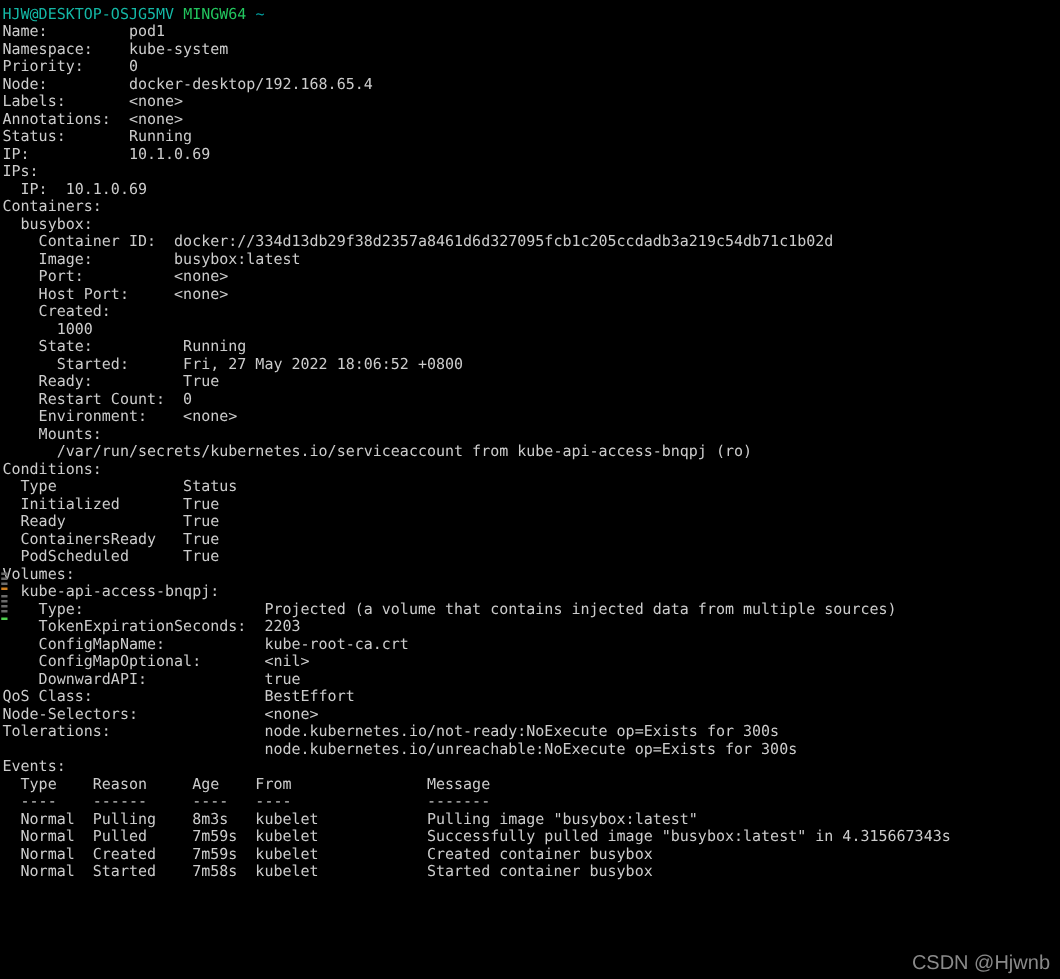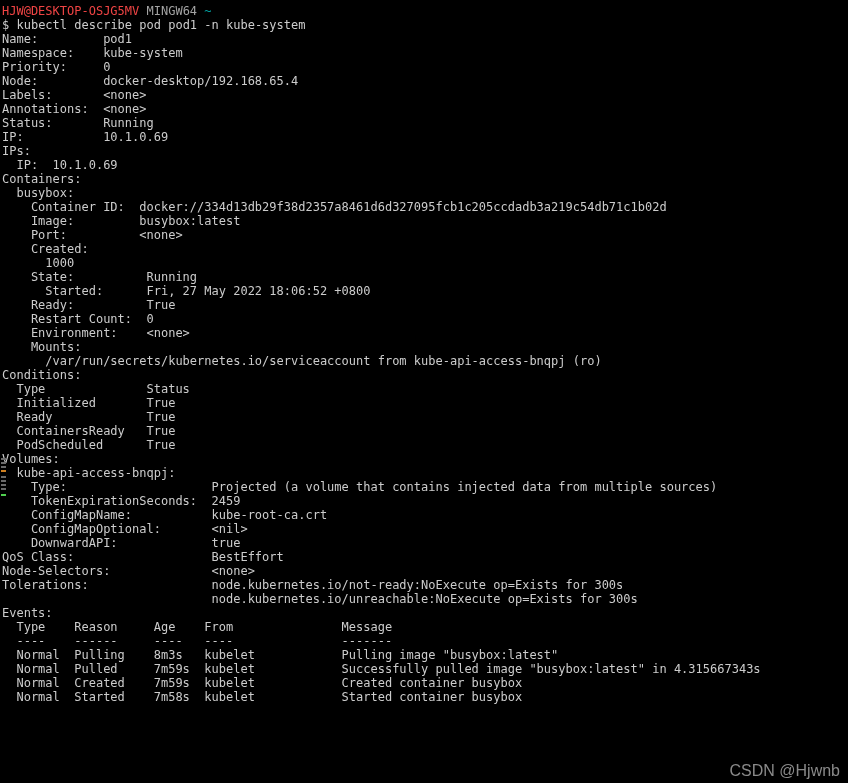--- a/index.html
+++ b/index.html
@@ -25,22 +25,22 @@
     padding: 4px 0 0 0;
     box-sizing: border-box;
   }
   .line {
     white-space: pre;
     padding-left: 2px;
     height: 14px;
     font-size: 12px;
     line-height: 14px;
   }
-  .user     { color: #ef4444; }
-  .host     { color: #a3a3a3; }
+  .user     { color: #14b8a6; }
+  .host     { color: #22c55e; }
   .path     { color: #00a0a0; }
   .plain    { color: #cccccc; }
 
   
   #edge-marks {
     position: absolute;
     left: 0;
     top: 458px;
     width: 6px;
     height: 46px;
@@ -66,57 +66,57 @@
     white-space: pre;
   }
 </style>
 </head>
 <body>
 
 <div id="terminal">
 
   <div class="line"><span class="user">HJW@DESKTOP-OSJG5MV</span><span class="plain"> </span><span class="host">MINGW64</span><span class="plain"> </span><span class="path">~</span></div>
 
-  <div class="line"><span class="plain">$</span><span class="plain"> </span><span class="plain">kubectl describe pod pod1 -n kube-system</span></div>
 
   <div id="output">
       <div class="line plain">Name:         pod1</div>
       <div class="line plain">Namespace:    kube-system</div>
       <div class="line plain">Priority:     0</div>
       <div class="line plain">Node:         docker-desktop/192.168.65.4</div>
       <div class="line plain">Labels:       &lt;none&gt;</div>
       <div class="line plain">Annotations:  &lt;none&gt;</div>
       <div class="line plain">Status:       Running</div>
       <div class="line plain">IP:           10.1.0.69</div>
       <div class="line plain">IPs:</div>
       <div class="line plain">  IP:  10.1.0.69</div>
       <div class="line plain">Containers:</div>
       <div class="line plain">  busybox:</div>
       <div class="line plain">    Container ID:  docker://334d13db29f38d2357a8461d6d327095fcb1c205ccdadb3a219c54db71c1b02d</div>
       <div class="line plain">    Image:         busybox:latest</div>
       <div class="line plain">    Port:          &lt;none&gt;</div>
+      <div class="line plain">    Host Port:     &lt;none&gt;</div>
       <div class="line plain">    Created:</div>
       <div class="line plain">      1000</div>
       <div class="line plain">    State:          Running</div>
       <div class="line plain">      Started:      Fri, 27 May 2022 18:06:52 +0800</div>
       <div class="line plain">    Ready:          True</div>
       <div class="line plain">    Restart Count:  0</div>
       <div class="line plain">    Environment:    &lt;none&gt;</div>
       <div class="line plain">    Mounts:</div>
       <div class="line plain">      /var/run/secrets/kubernetes.io/serviceaccount from kube-api-access-bnqpj (ro)</div>
       <div class="line plain">Conditions:</div>
       <div class="line plain">  Type              Status</div>
       <div class="line plain">  Initialized       True</div>
       <div class="line plain">  Ready             True</div>
       <div class="line plain">  ContainersReady   True</div>
       <div class="line plain">  PodScheduled      True</div>
       <div class="line plain">Volumes:</div>
       <div class="line plain">  kube-api-access-bnqpj:</div>
       <div class="line plain">    Type:                    Projected (a volume that contains injected data from multiple sources)</div>
-      <div class="line plain">    TokenExpirationSeconds:  2459</div>
+      <div class="line plain">    TokenExpirationSeconds:  2203</div>
       <div class="line plain">    ConfigMapName:           kube-root-ca.crt</div>
       <div class="line plain">    ConfigMapOptional:       &lt;nil&gt;</div>
       <div class="line plain">    DownwardAPI:             true</div>
       <div class="line plain">QoS Class:                   BestEffort</div>
       <div class="line plain">Node-Selectors:              &lt;none&gt;</div>
       <div class="line plain">Tolerations:                 node.kubernetes.io/not-ready:NoExecute op=Exists for 300s</div>
       <div class="line plain">                             node.kubernetes.io/unreachable:NoExecute op=Exists for 300s</div>
       <div class="line plain">Events:</div>
       <div class="line plain">  Type    Reason     Age    From               Message</div>
       <div class="line plain">  ----    ------     ----   ----               -------</div>

